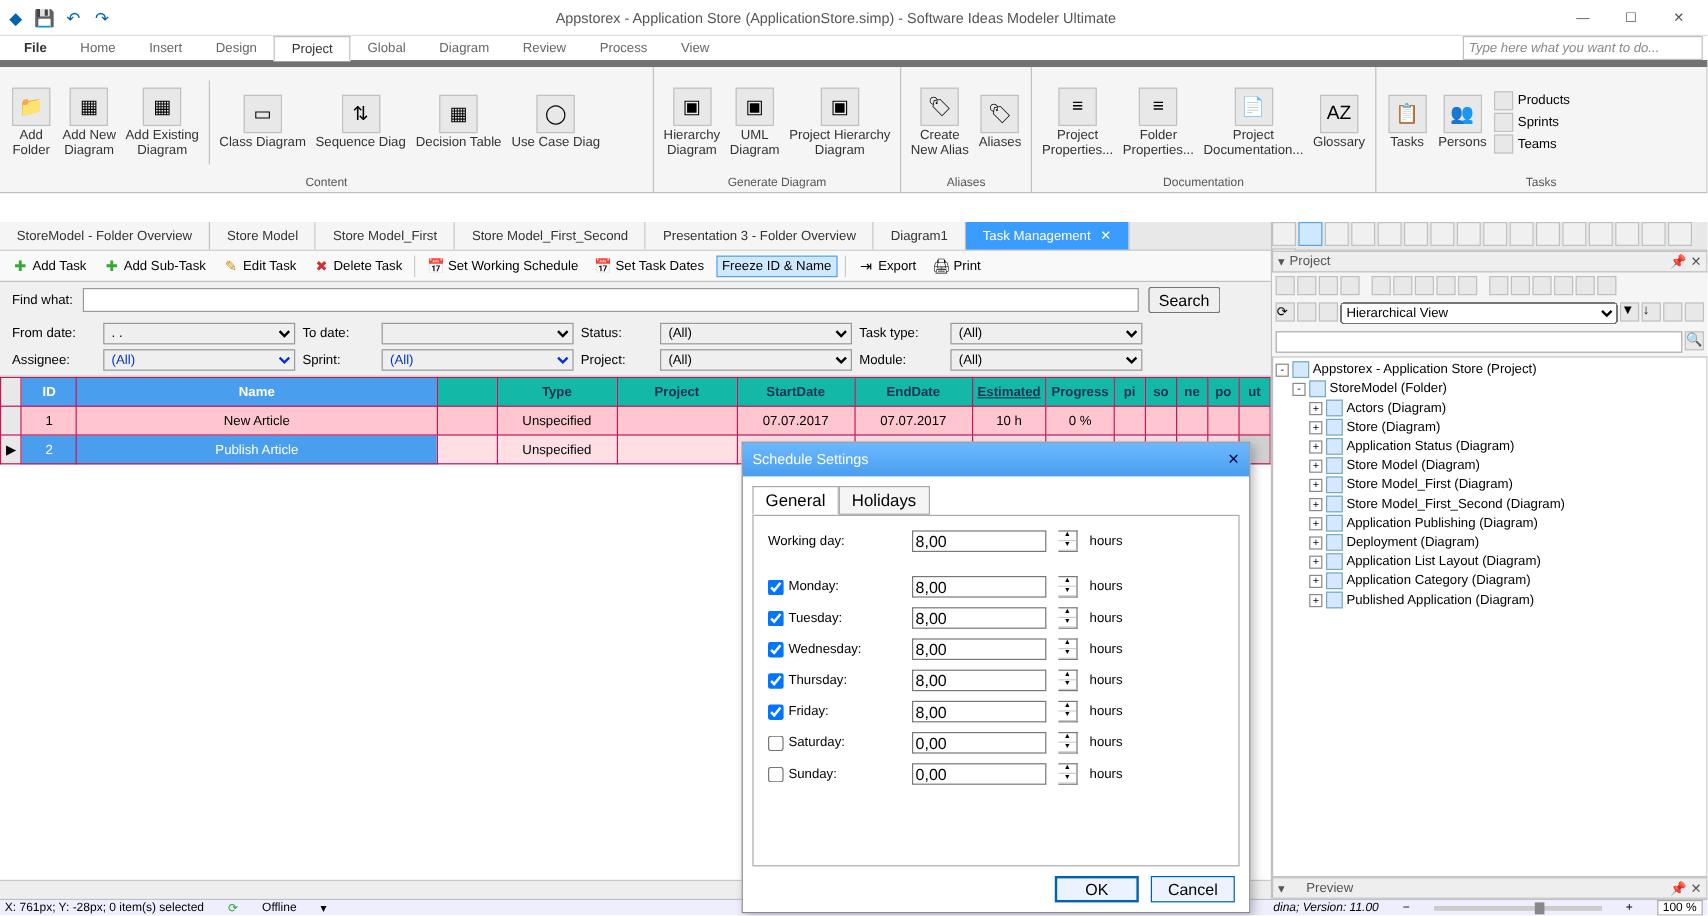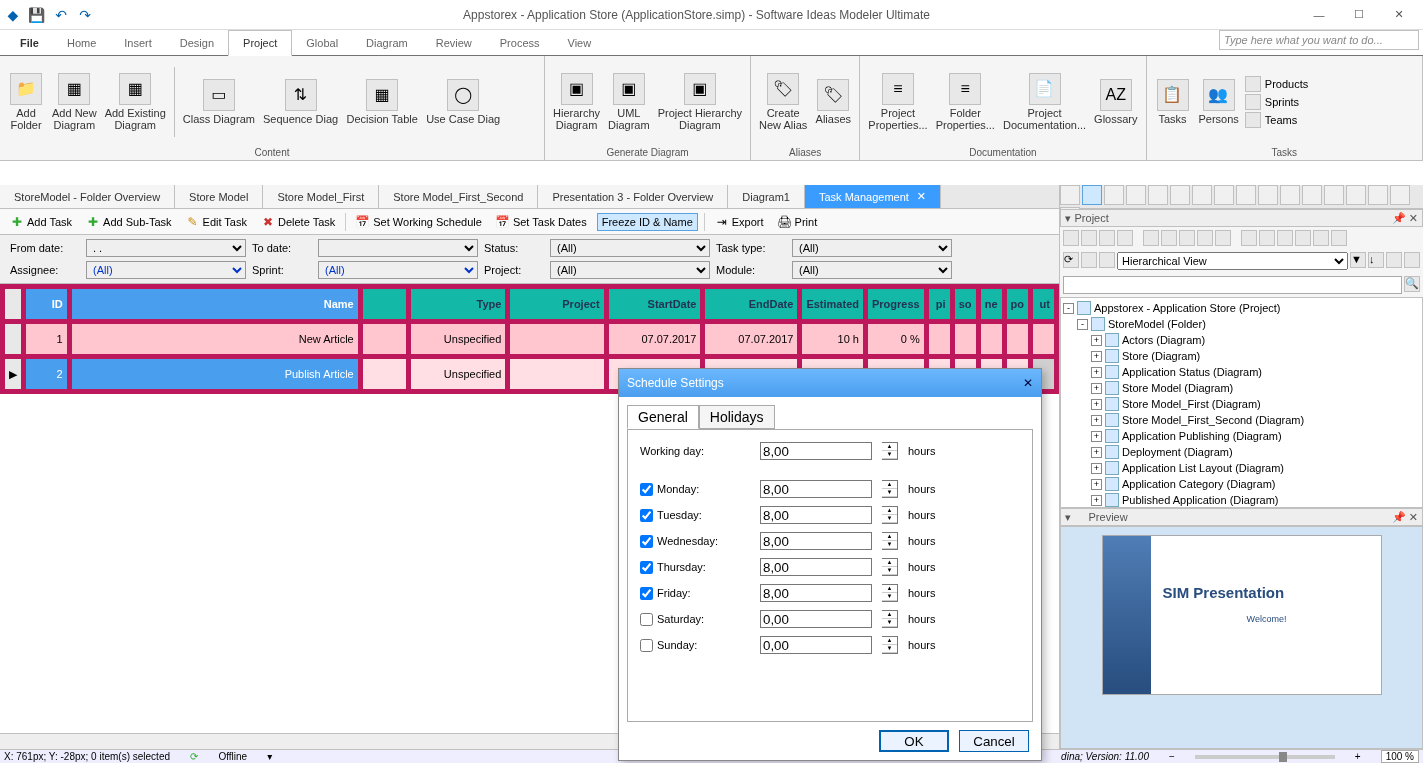--- a/index.html
+++ b/index.html
@@ -7,21 +7,21 @@
 
 
 .title-bar { height: 30px; background: #fff; display: flex; align-items: center; padding: 0 4px; border-bottom: 1px solid #ddd; }
 .title-bar .qat { display: flex; gap: 6px; align-items: center; }
 .title-bar .qat .qicon { width: 18px; height: 18px; display: flex; align-items: center; justify-content: center; color: #0063b1; font-size: 14px; cursor: pointer; }
 .title-bar .title { flex: 1; text-align: center; color: #555; font-size: 12px; }
 .title-bar .win-controls { display: flex; gap: 0; }
 .title-bar .win-controls div { width: 40px; height: 28px; display: flex; align-items: center; justify-content: center; color: #555; cursor: pointer; }
 
 
-.menu-bar { height: 26px; display: flex; align-items: stretch; border-bottom: 1px solid #737373; padding-left: 6px; }
+.menu-bar { height: 26px; display: flex; align-items: stretch; border-bottom: 6px solid #737373; padding-left: 6px; }
 .menu-item { padding: 0 14px; display: flex; align-items: center; color: #666; cursor: pointer; }
 .menu-item.file { font-weight: bold; color: #333; }
 .menu-item.active { border: 1px solid #c0c0c0; border-bottom: 1px solid #fff; background: #fff; color: #333; margin-bottom: -1px; }
 .search-box { margin-left: auto; margin-right: 4px; width: 200px; height: 20px; border: 1px solid #c0c0c0; padding: 0 4px; display: flex; align-items: center; color: #888; font-style: italic; font-size: 11px; }
 
 
 .ribbon { height: 105px; background: #f5f5f5; border-bottom: 1px solid #c0c0c0; display: flex; }
 .ribbon-group { border-right: 1px solid #c0c0c0; display: flex; flex-direction: column; }
 .ribbon-group .items { flex: 1; display: flex; align-items: center; padding: 2px 4px; }
 .ribbon-group .label { font-size: 10px; text-align: center; color: #555; padding-bottom: 2px; }
@@ -50,21 +50,21 @@
 
 .filter-form { background: #f0f0f0; padding: 4px 10px; display: grid; grid-template-columns: 70px 160px 60px 160px 60px 160px 70px 160px 70px; gap: 4px 6px; align-items: center; font-size: 11px; border-bottom: 1px solid #c0c0c0; }
 .filter-form input, .filter-form select { height: 18px; border: 1px solid #999; font-size: 11px; padding: 0 2px; }
 .find-bar { display: flex; align-items: center; gap: 8px; padding: 4px 10px; background: #f0f0f0; }
 .find-bar input { flex: 1; height: 20px; border: 1px solid #999; max-width: 880px; }
 .find-bar button { width: 60px; height: 22px; }
 
 
 .task-grid { position: relative; }
 .task-grid table { border-collapse: collapse; width: 100%; font-size: 11px; }
-.task-grid th, .task-grid td { border: 5px solid #be185d; padding: 2px 4px; text-align: right; height: 35px; }
+.task-grid th, .task-grid td { border: 1px solid #be185d; padding: 2px 4px; text-align: center; height: 24px; }
 .task-grid th { background: #14b8a6; color: #235; font-weight: bold; }
 .task-grid th.hsel { background: #4a9eee; color: #fff; }
 .row-ovr td { background: #ffc6d0; }
 .row-sel td { background: #ffdfe4; }
 .task-grid .rowhdr { width: 14px; background: #e8e8e8; }
 
 
 .dialog { position: absolute; left: 618px; top: 368px; width: 424px; height: 393px; background: #fff; border: 1px solid #888; box-shadow: 3px 3px 8px rgba(0,0,0,.25); display: flex; flex-direction: column; z-index: 100; }
 .dialog .dlg-title { height: 28px; background: linear-gradient(#6cb8ff,#4a9eee); color: #fff; display: flex; align-items: center; padding: 0 8px; font-size: 12px; }
 .dialog .dlg-title .dlg-close { margin-left: auto; cursor: pointer; color: #003; }
@@ -111,21 +111,21 @@
 .scroll-placeholder { flex: 1; background: #fff; overflow: auto; }
 .hscroll { height: 16px; background: #eee; border-top: 1px solid #c0c0c0; }
 
 
 .cID { width: 46px; }
 .cName { width: 300px; }
 .cBlank { width: 50px; }
 .cType { width: 100px; }
 .cProj { width: 100px; }
 .cDate { width: 98px; }
-.cEst { width: 58px; }
+.cEst { width: 58px; text-decoration: underline; }
 .cProg { width: 56px; }
 .cSmall { width: 26px; }
 </style>
 </head>
 <body>
 
 <div class="title-bar">
   <div class="qat">
     <div class="qicon">◆</div>
     <div class="qicon">💾</div>
@@ -329,20 +329,25 @@
     <div class="tk-btn">
         <span class="tki">⇥</span>
         <span>Export</span>
       </div>
     <div class="tk-btn">
         <span class="tki">🖨</span>
         <span>Print</span>
       </div>
   </div>
 
+  <div class="find-bar">
+    <span>Find what:</span>
+    <input type="text" style="">
+    <button>Search</button>
+  </div>
 
   <div class="filter-form">
     <span>From date:</span>
     <select><option>.      .</option></select>
     <span>To date:</span>
     <select><option></option></select>
     <span>Status:</span>
     <select><option>(All)</option></select>
     <span>Task type:</span>
     <select><option>(All)</option></select>
@@ -551,27 +556,20 @@
       </div>
     </div>
   <div class="panel-head">
     <span>▾</span>
     <span style="margin-left:18px">Preview</span>
     <span class="collapse">
         <span>📌</span>
         <span>✕</span>
       </span>
   </div>
-  <div class="preview-body">
-    <div class="slide">
-      <div class="band"></div>
-      <div class="stitle">SIM Presentation</div>
-      <div class="ssub">Welcome!</div>
-    </div>
-  </div>
 </div>
 
 <div class="dialog">
   <div class="dlg-title">
     <span>Schedule Settings</span>
     <span class="dlg-close">✕</span>
   </div>
   <div class="dlg-tabs">
     <div class="dlg-tab active">General</div>
     <div class="dlg-tab">Holidays</div>

